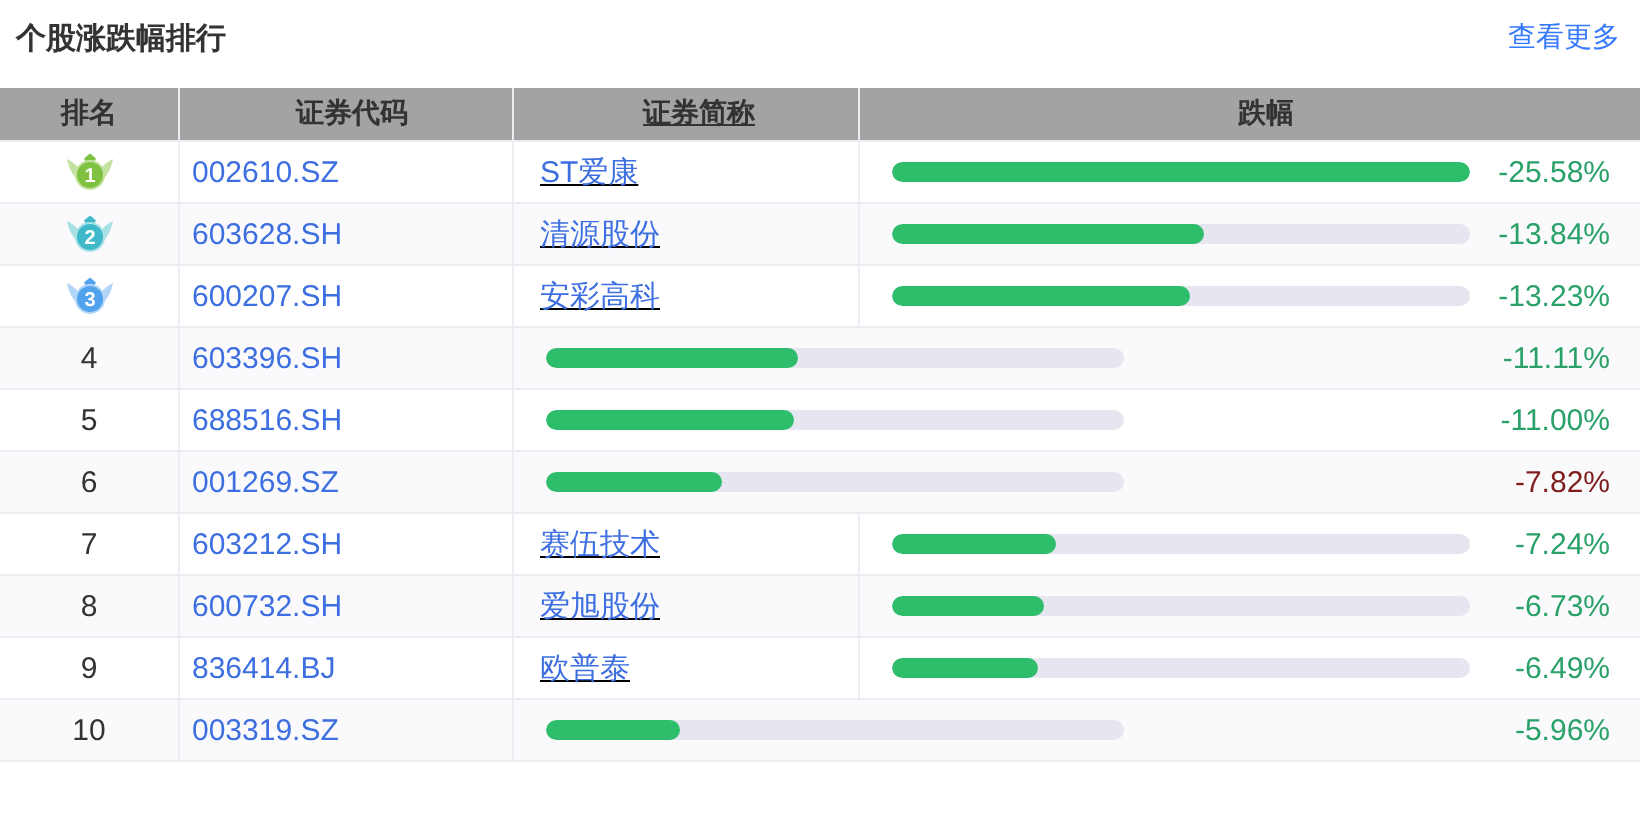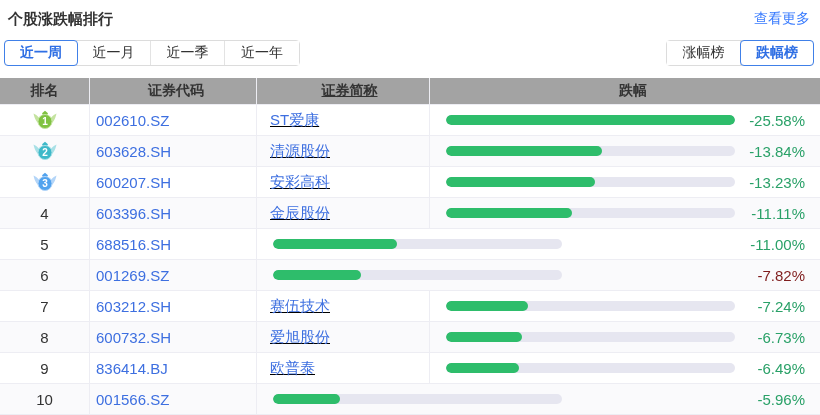--- a/index.html
+++ b/index.html
@@ -52,32 +52,20 @@
 </style>
 </head>
 <body>
 
 <div class="wrap">
   <div class="top">
     <div class="title">个股涨跌幅排行</div>
     <a class="more">查看更多</a>
   </div>
 
-  <div class="controls">
-    <div class="seg period" id="period-tabs">
-        <div class="seg-item active">近一周</div>
-        <div class="seg-item">近一月</div>
-        <div class="seg-item">近一季</div>
-        <div class="seg-item">近一年</div>
-      </div>
-    <div class="seg board" id="board-tabs">
-        <div class="seg-item">涨幅榜</div>
-        <div class="seg-item active">跌幅榜</div>
-      </div>
-  </div>
 
   <div class="table">
     <div class="thead" id="thead">
         <div class="th c-rank sep">排名</div>
         <div class="th c-code sep">证券代码</div>
         <div class="th c-name sep">证券简称</div>
         <div class="th c-bar">跌幅</div>
       </div>
     <div id="tbody">
         <div class="tr">
@@ -149,23 +137,20 @@
             <span class="pct" style="color: rgb(42, 161, 104);">-13.23%</span>
           </div>
         </div>
         <div class="tr">
           <div class="cell c-rank sep">
             <span class="rank-num">4</span>
           </div>
           <div class="cell c-code sep">
             <span class="code">603396.SH</span>
           </div>
-          <div class="cell c-name sep">
-            <span class="name">金辰股份</span>
-          </div>
           <div class="cell c-bar">
             <div class="track" style="background: rgb(230, 230, 240);">
               <div class="fill" style="background: rgb(46, 189, 107); width: 43.43%;"></div>
             </div>
             <span class="pct" style="color: rgb(42, 161, 104);">-11.11%</span>
           </div>
         </div>
         <div class="tr">
           <div class="cell c-rank sep">
             <span class="rank-num">5</span>
@@ -243,21 +228,21 @@
               <div class="fill" style="background: rgb(46, 189, 107); width: 25.37%;"></div>
             </div>
             <span class="pct" style="color: rgb(42, 161, 104);">-6.49%</span>
           </div>
         </div>
         <div class="tr">
           <div class="cell c-rank sep">
             <span class="rank-num">10</span>
           </div>
           <div class="cell c-code sep">
-            <span class="code">001566.SZ</span>
+            <span class="code">003319.SZ</span>
           </div>
           <div class="cell c-bar">
             <div class="track" style="background: rgb(230, 230, 240);">
               <div class="fill" style="background: rgb(46, 189, 107); width: 23.3%;"></div>
             </div>
             <span class="pct" style="color: rgb(42, 161, 104);">-5.96%</span>
           </div>
         </div>
       </div>
   </div>

